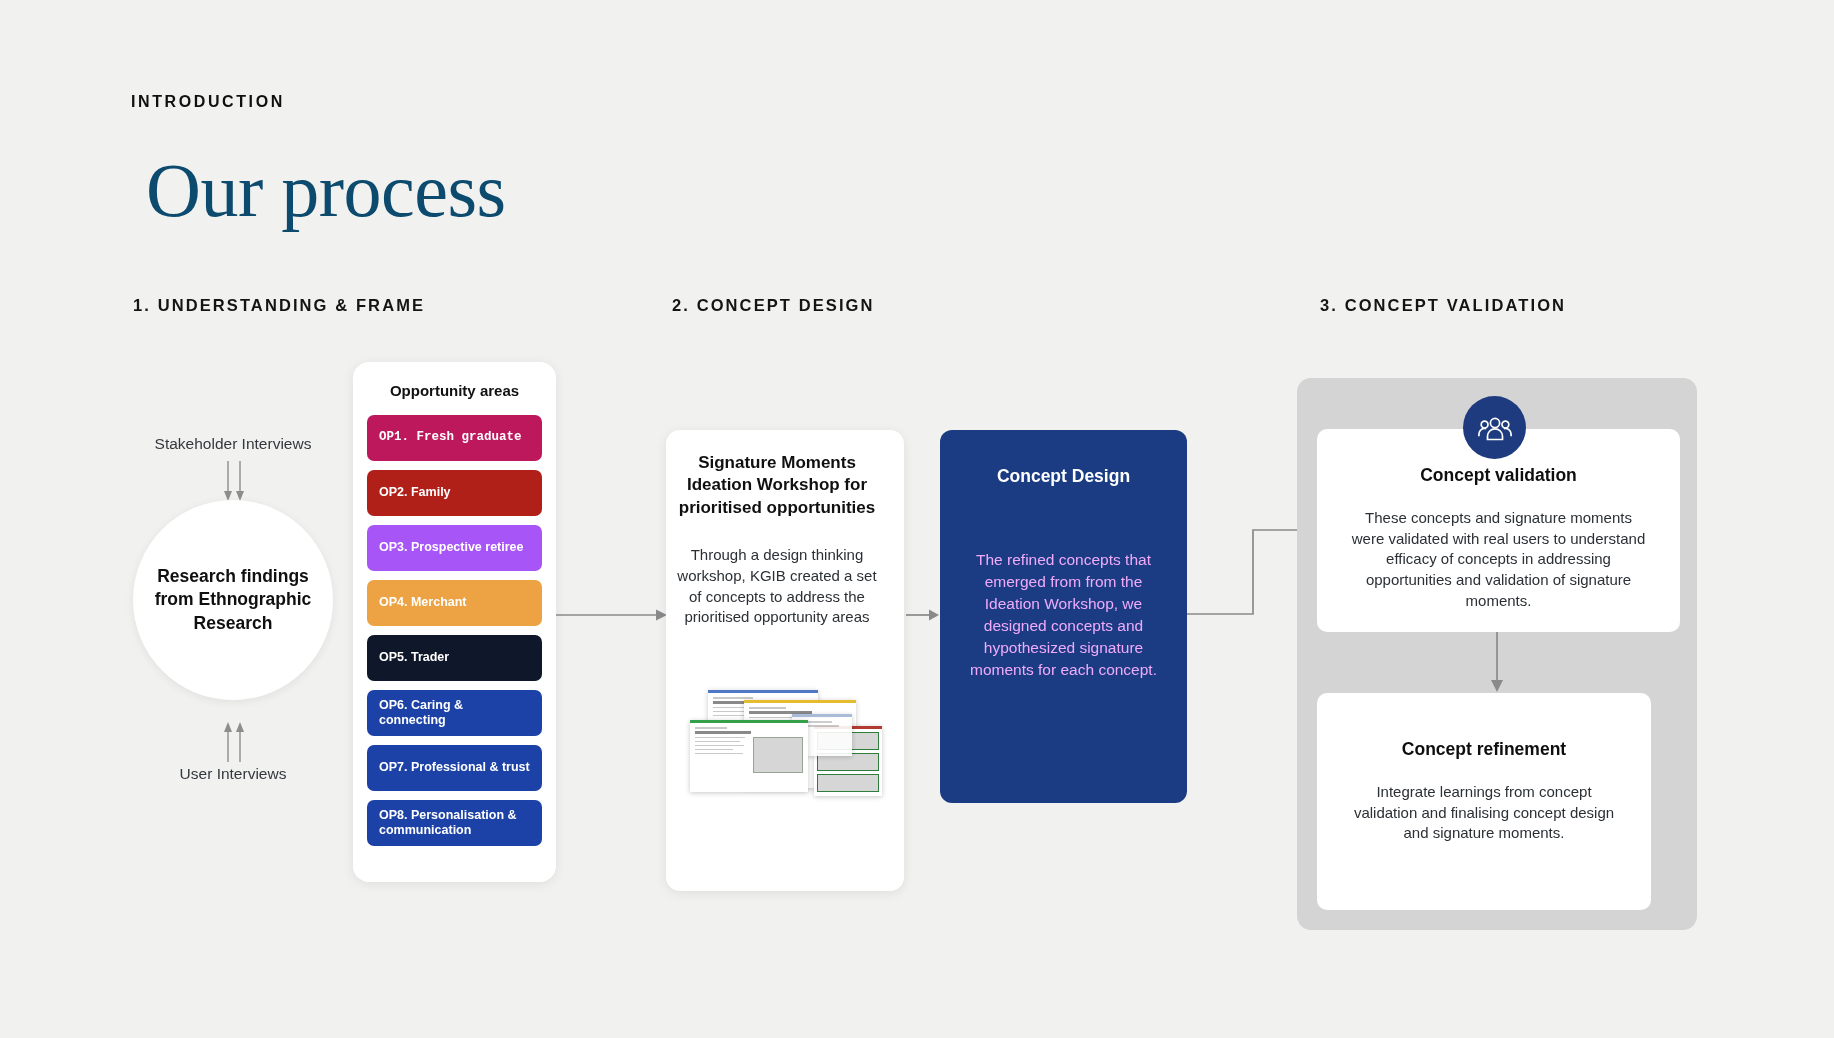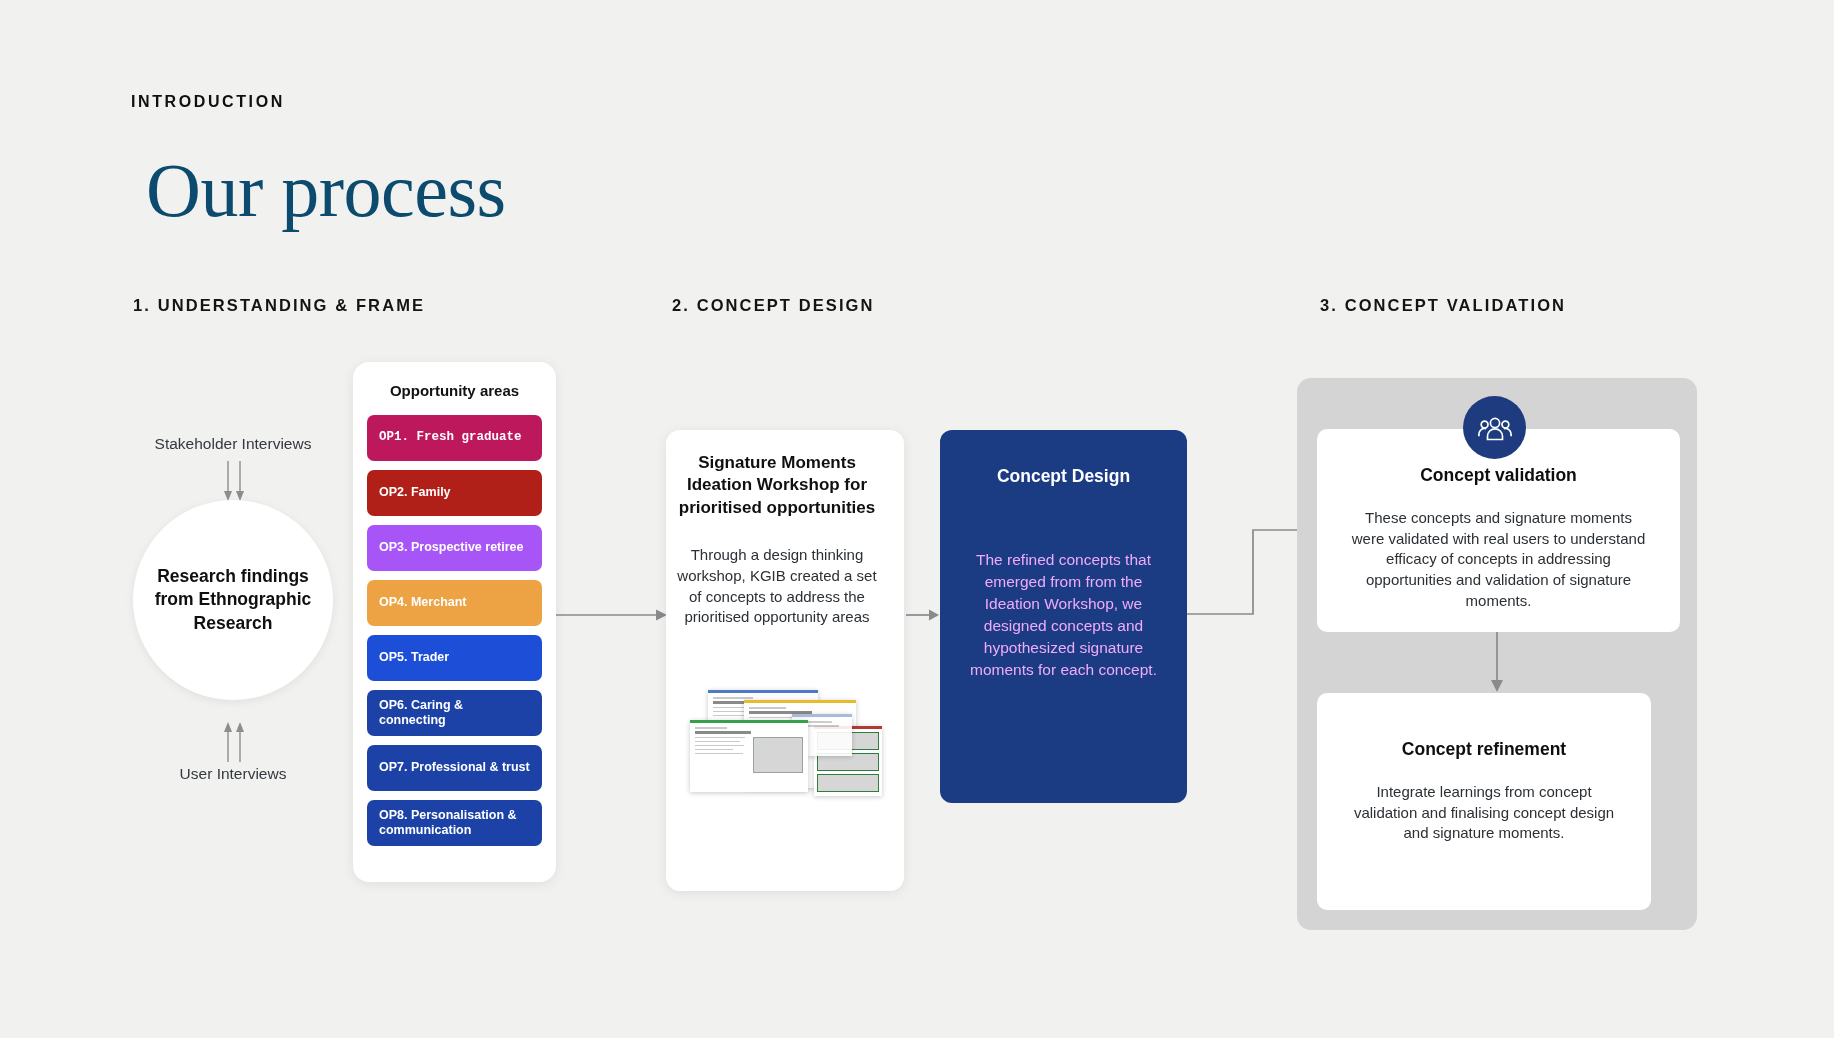--- a/index.html
+++ b/index.html
@@ -301,21 +301,21 @@
       </div>
       <div class="op-chip" style="background: rgb(176, 32, 24);">
         <span>OP2. Family</span>
       </div>
       <div class="op-chip" style="background: rgb(168, 85, 247);">
         <span>OP3. Prospective retiree</span>
       </div>
       <div class="op-chip" style="background: rgb(237, 163, 67);">
         <span>OP4. Merchant</span>
       </div>
-      <div class="op-chip" style="background: #1d4ed8;">
+      <div class="op-chip" style="background: #0f172a;">
         <span>OP5. Trader</span>
       </div>
       <div class="op-chip" style="background: rgb(28, 66, 168);">
         <span>OP6. Caring &amp; connecting</span>
       </div>
       <div class="op-chip" style="background: rgb(28, 66, 168);">
         <span>OP7. Professional &amp; trust</span>
       </div>
       <div class="op-chip" style="background: rgb(28, 66, 168);">
         <span>OP8. Personalisation &amp; communication</span>

